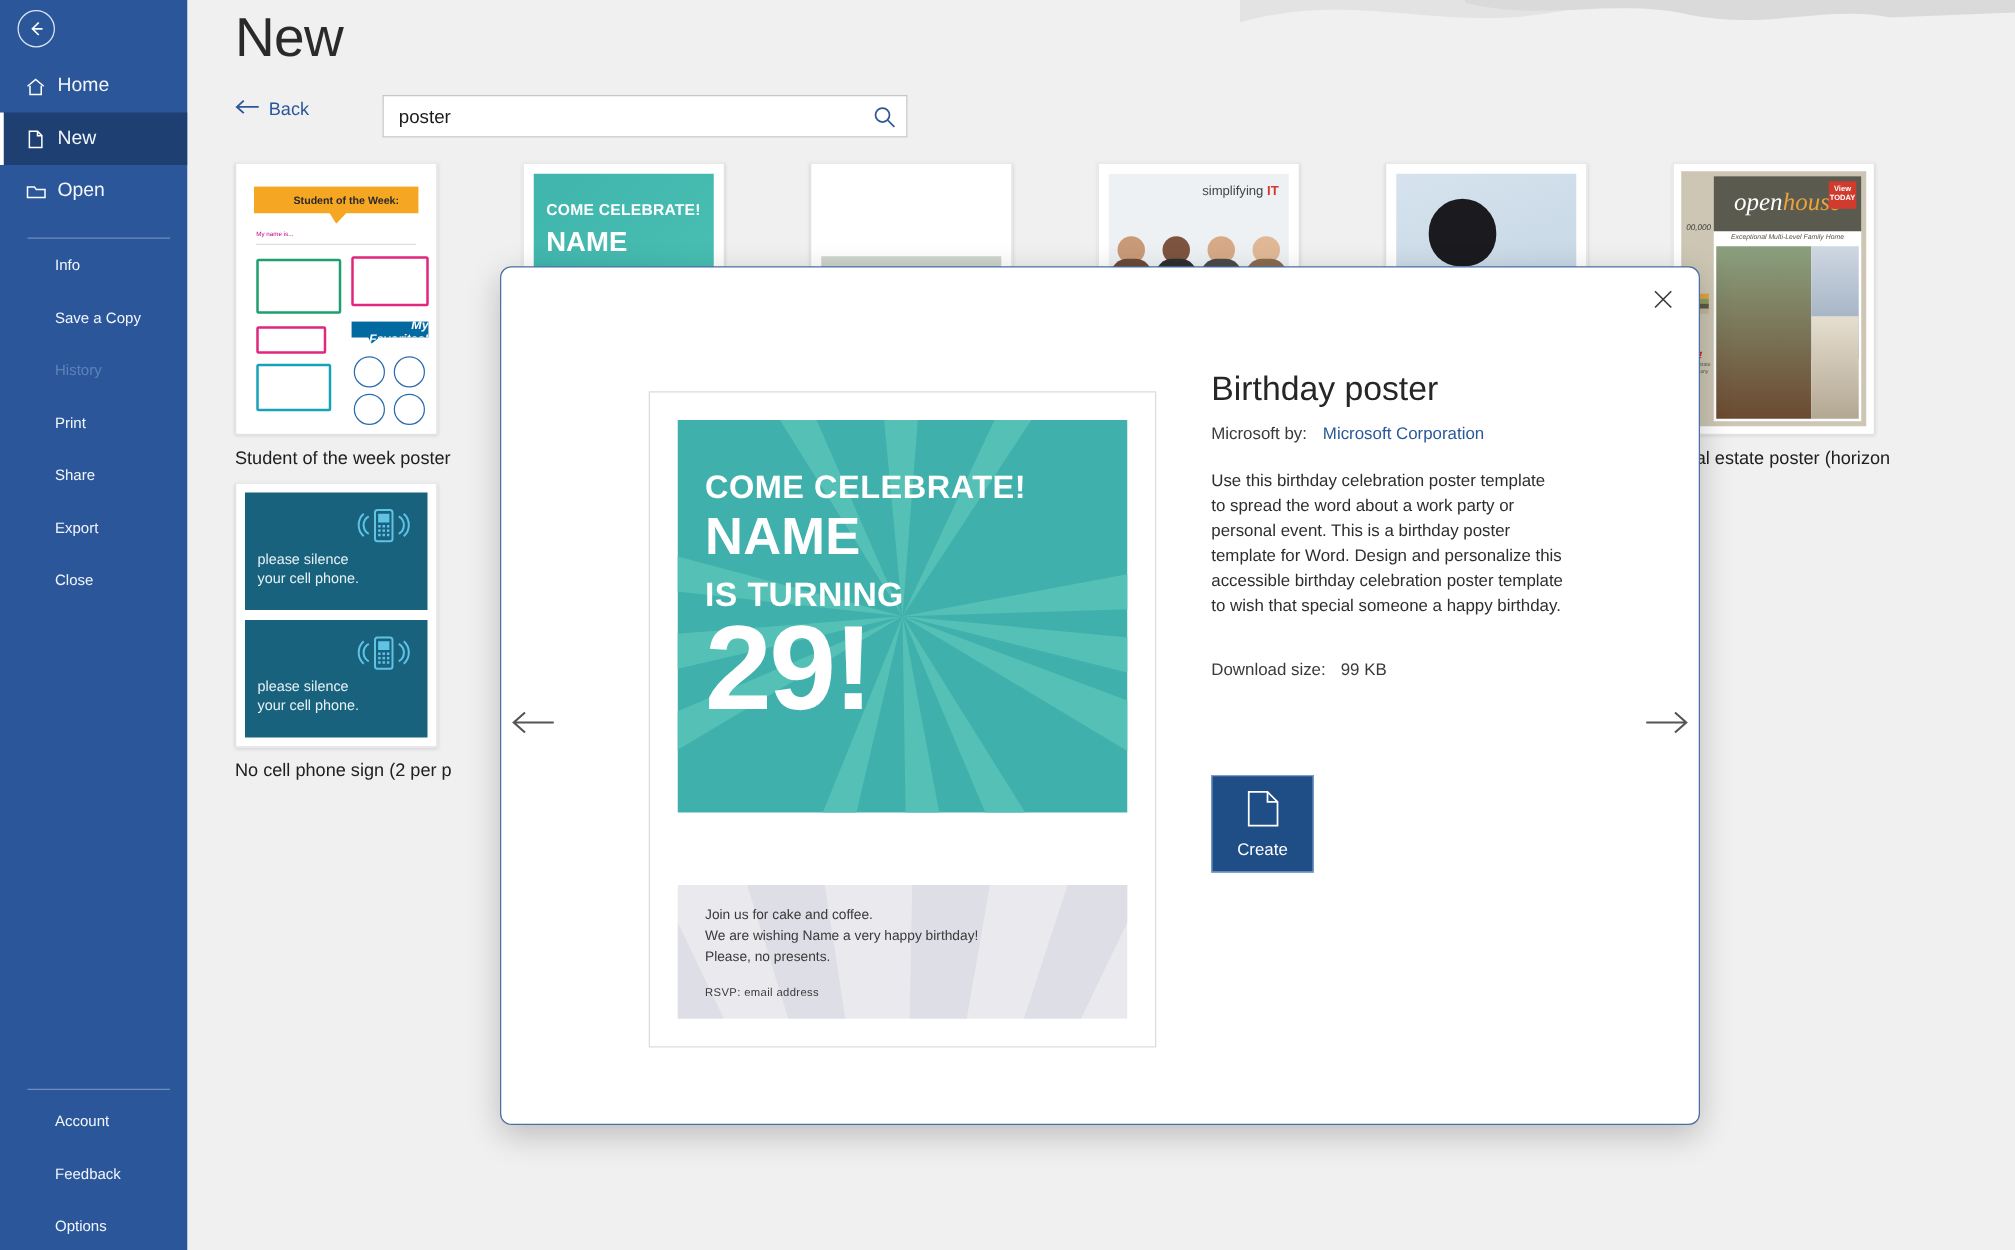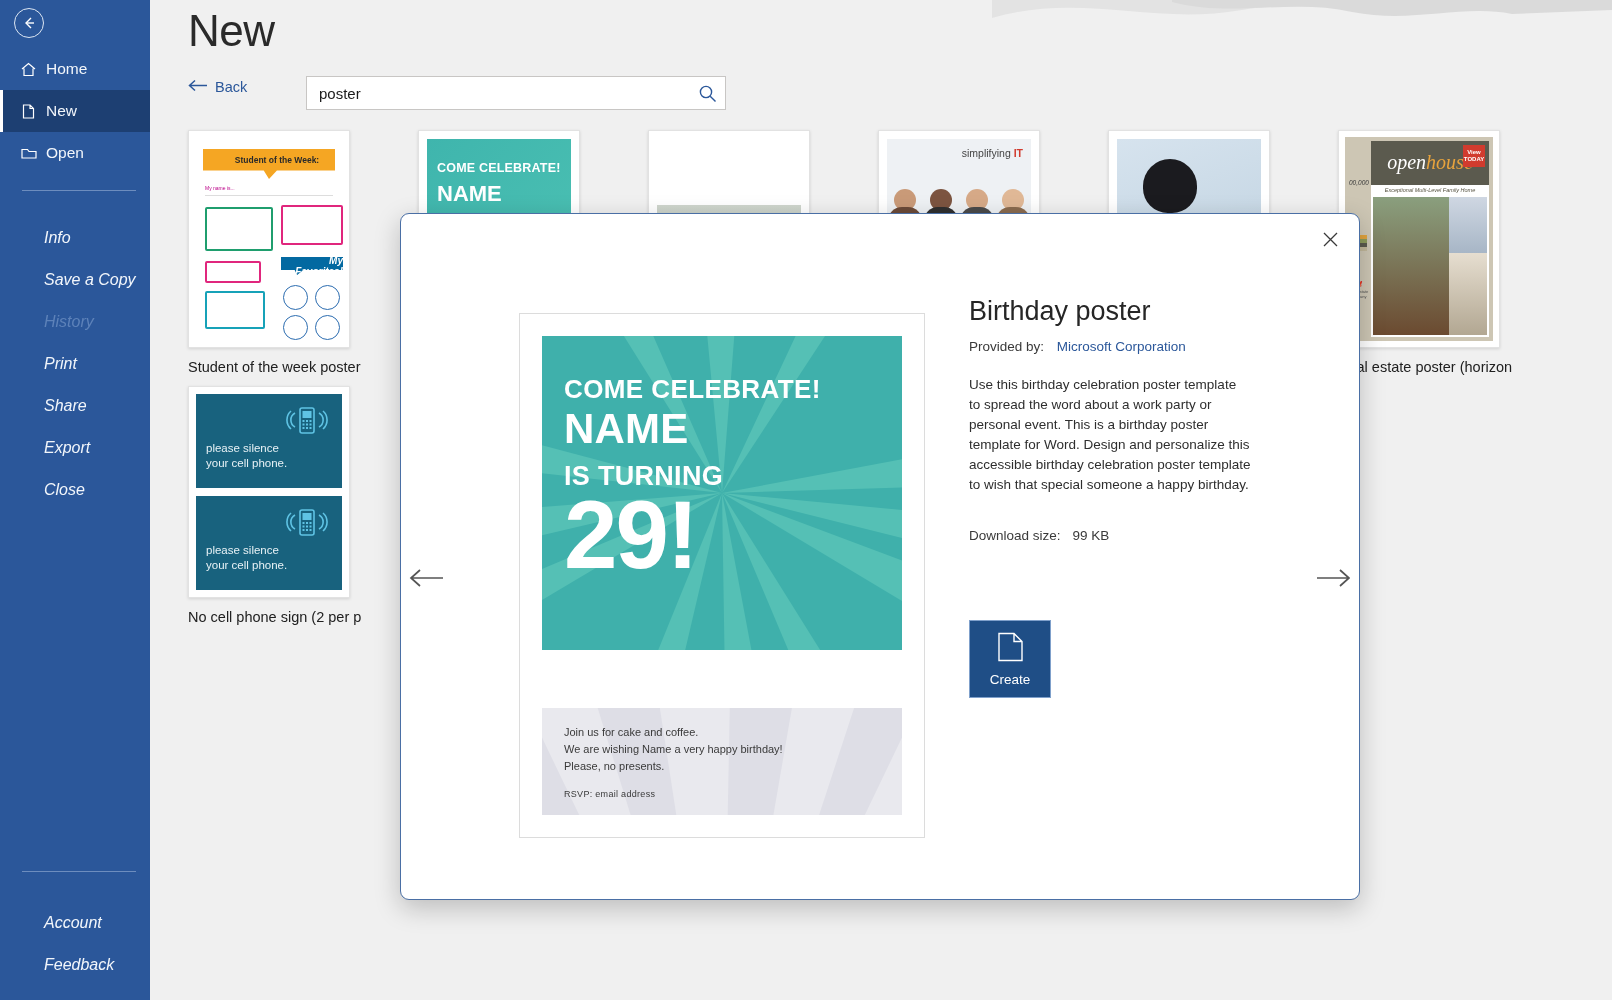--- a/index.html
+++ b/index.html
@@ -38,23 +38,23 @@
   .nav-row.active { background: #1d3f72; }
   .nav-row.active::before {
     content: ""; position: absolute; left: 0; top: 0; bottom: 0;
     width: 3px; background: #ffffff;
   }
   .nav-sep {
     height: 1px; background: #6d8dbe;
     margin: 16px 14px 14px 22px;
   }
   .nav-text {
-    height: 42px; display: flex; align-items: flex-end;
+    height: 42px; display: flex; align-items: flex-start;
     padding-left: 44px; cursor: pointer;
-    font-size: 16px; color: #f2f6fb; font-style: italic;
+    font-size: 12px; color: #f2f6fb;
   }
   .nav-text.dim { color: #5d82b9; cursor: default; }
 
   .nav-bottom { position: absolute; left: 0; bottom: -16px; width: 150px; }
   .nav-bottom .nav-sep { margin-bottom: 18px; }
 
   
   #content {
     position: absolute; left: 150px; top: 0;
     width: 1462px; height: 1000px;
@@ -612,21 +612,21 @@
             </div>
             <div class="p-rsvp">RSVP:  email address</div>
           </div>
 
         </div>
       </div>
 
       <div id="detail">
         <div id="detail-title">Birthday poster</div>
         <div id="provided">
-          <span>Provided by:</span>
+          <span>Microsoft by:</span>
           <a>Microsoft Corporation</a>
         </div>
         <div id="description">Use this birthday celebration poster template to spread the word about a work party or personal event. This is a birthday poster template for Word. Design and personalize this accessible birthday celebration poster template to wish that special someone a happy birthday.</div>
         <div id="dlsize">
           <span>Download size:</span><b>99 KB</b>
         </div>
         <div id="create-btn">
           <span>
             <svg width="27" height="30" viewBox="0 0 27 30">
                 <path d="M2 1.5 H17 L25 9.5 V28.5 H2 Z M17 1.5 V9.5 H25" fill="none" stroke="#ffffff" stroke-width="1.4"></path>

